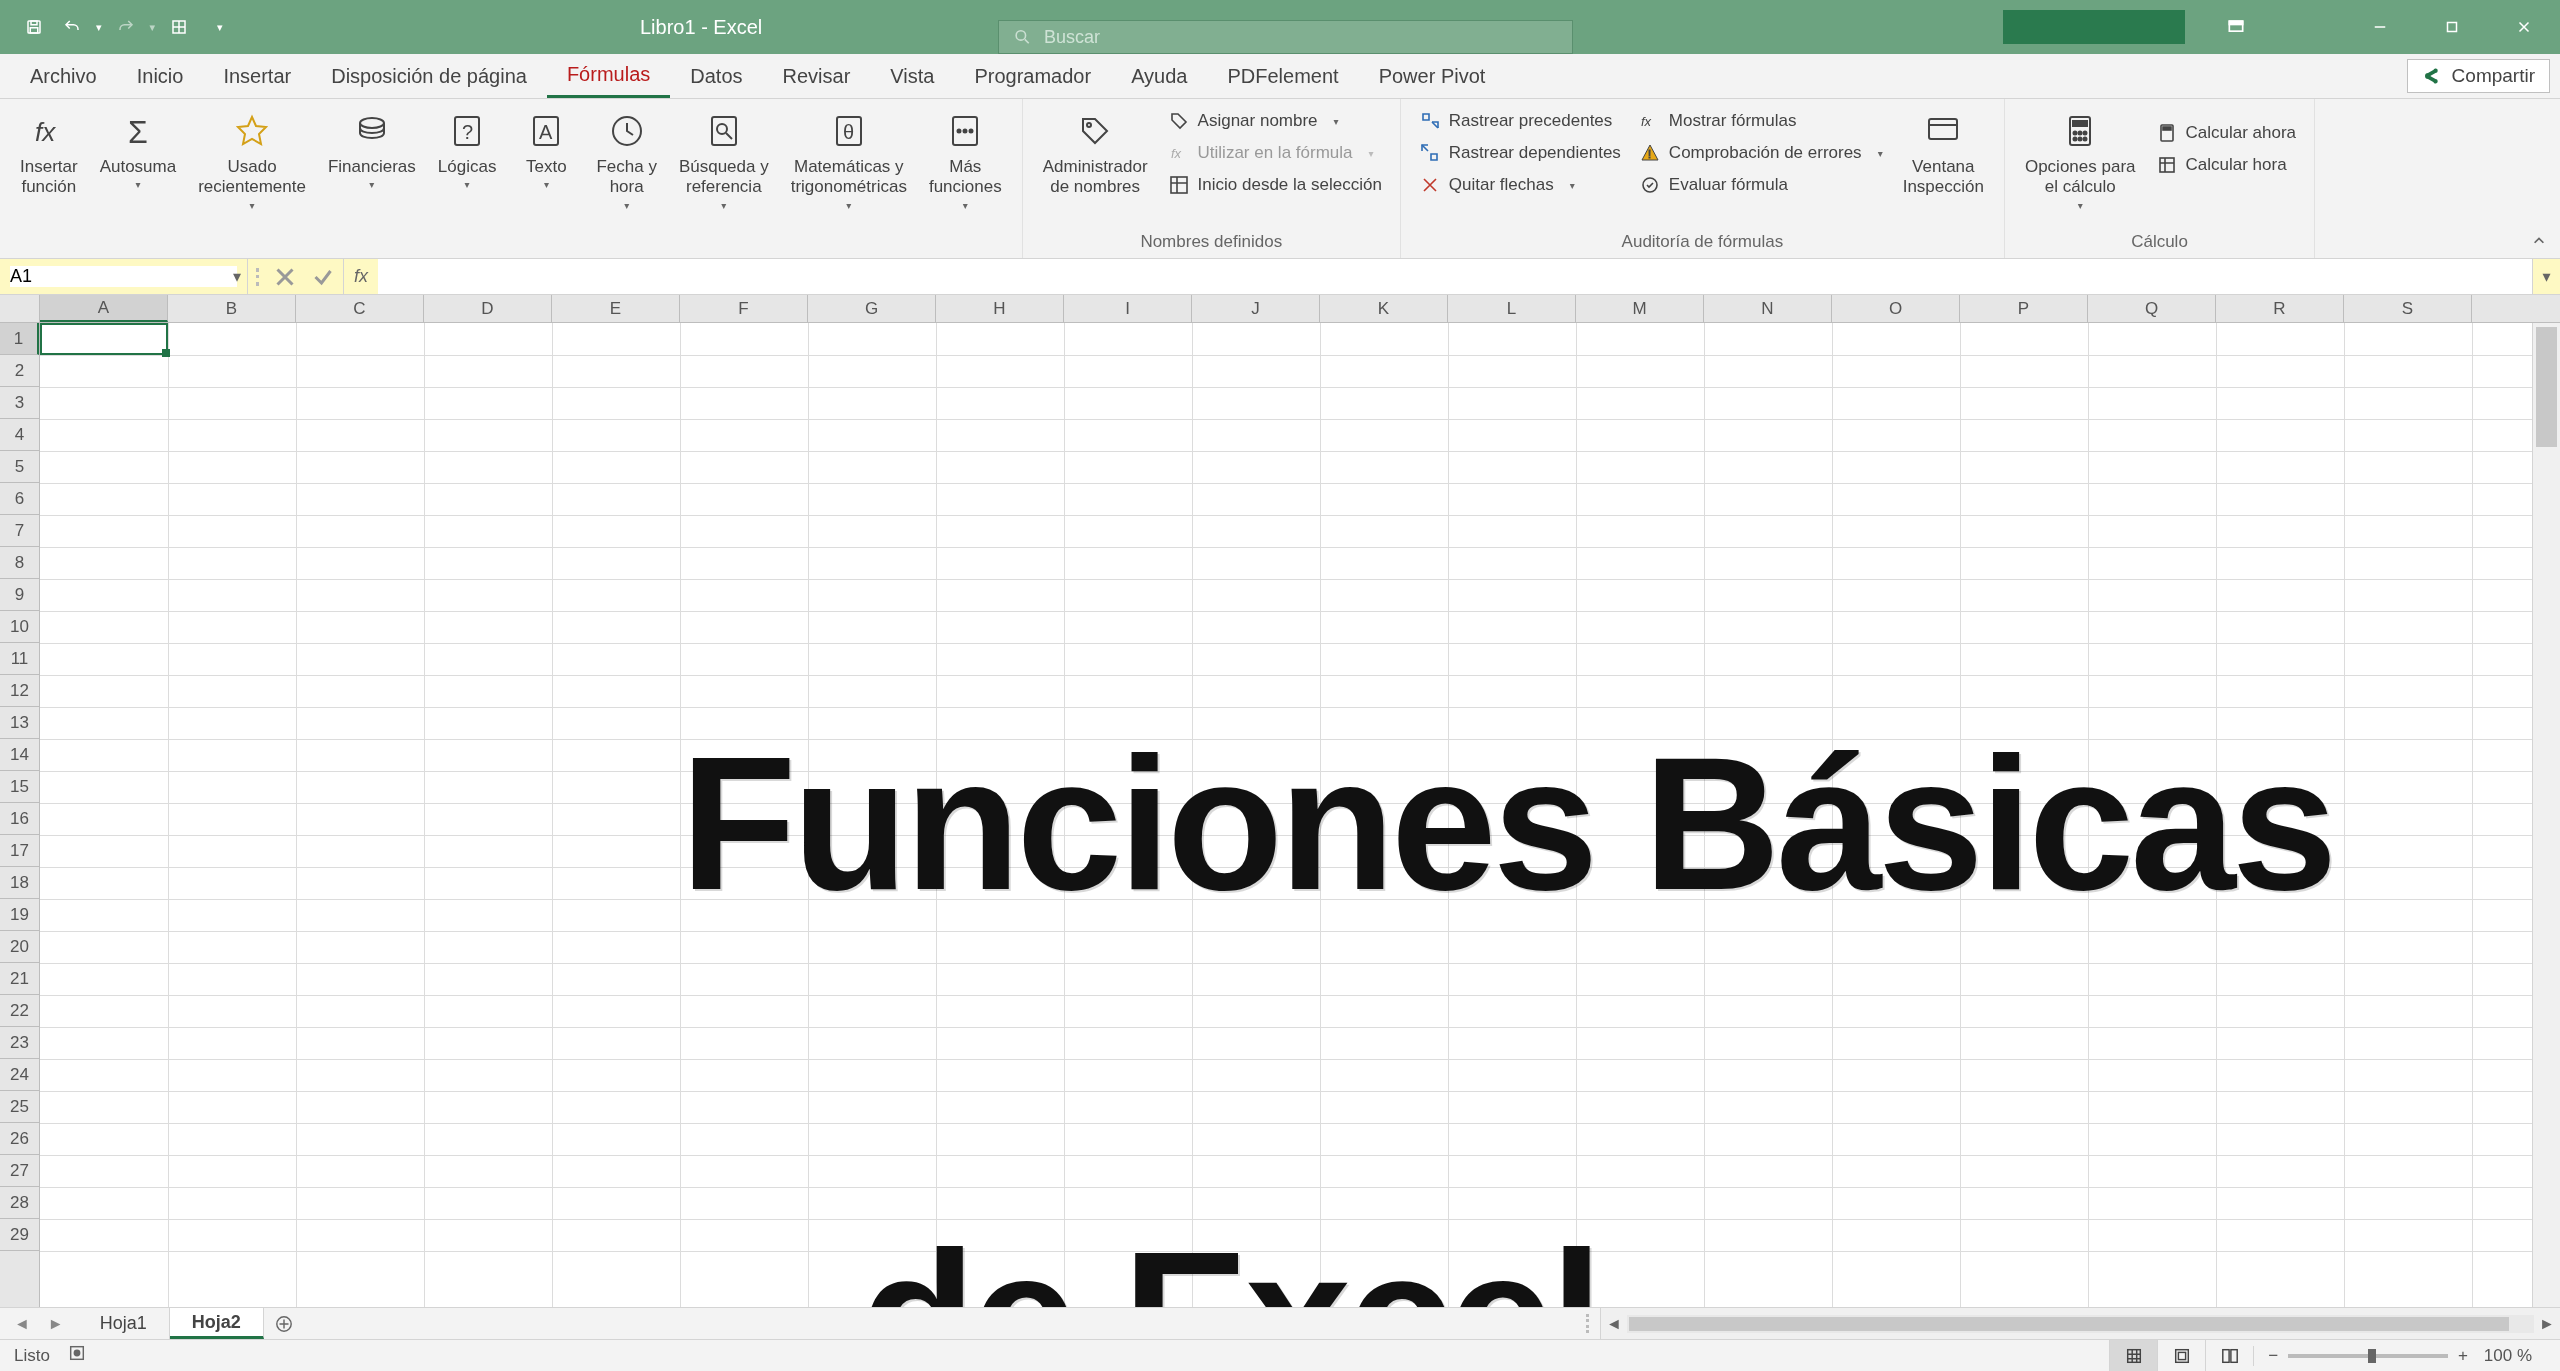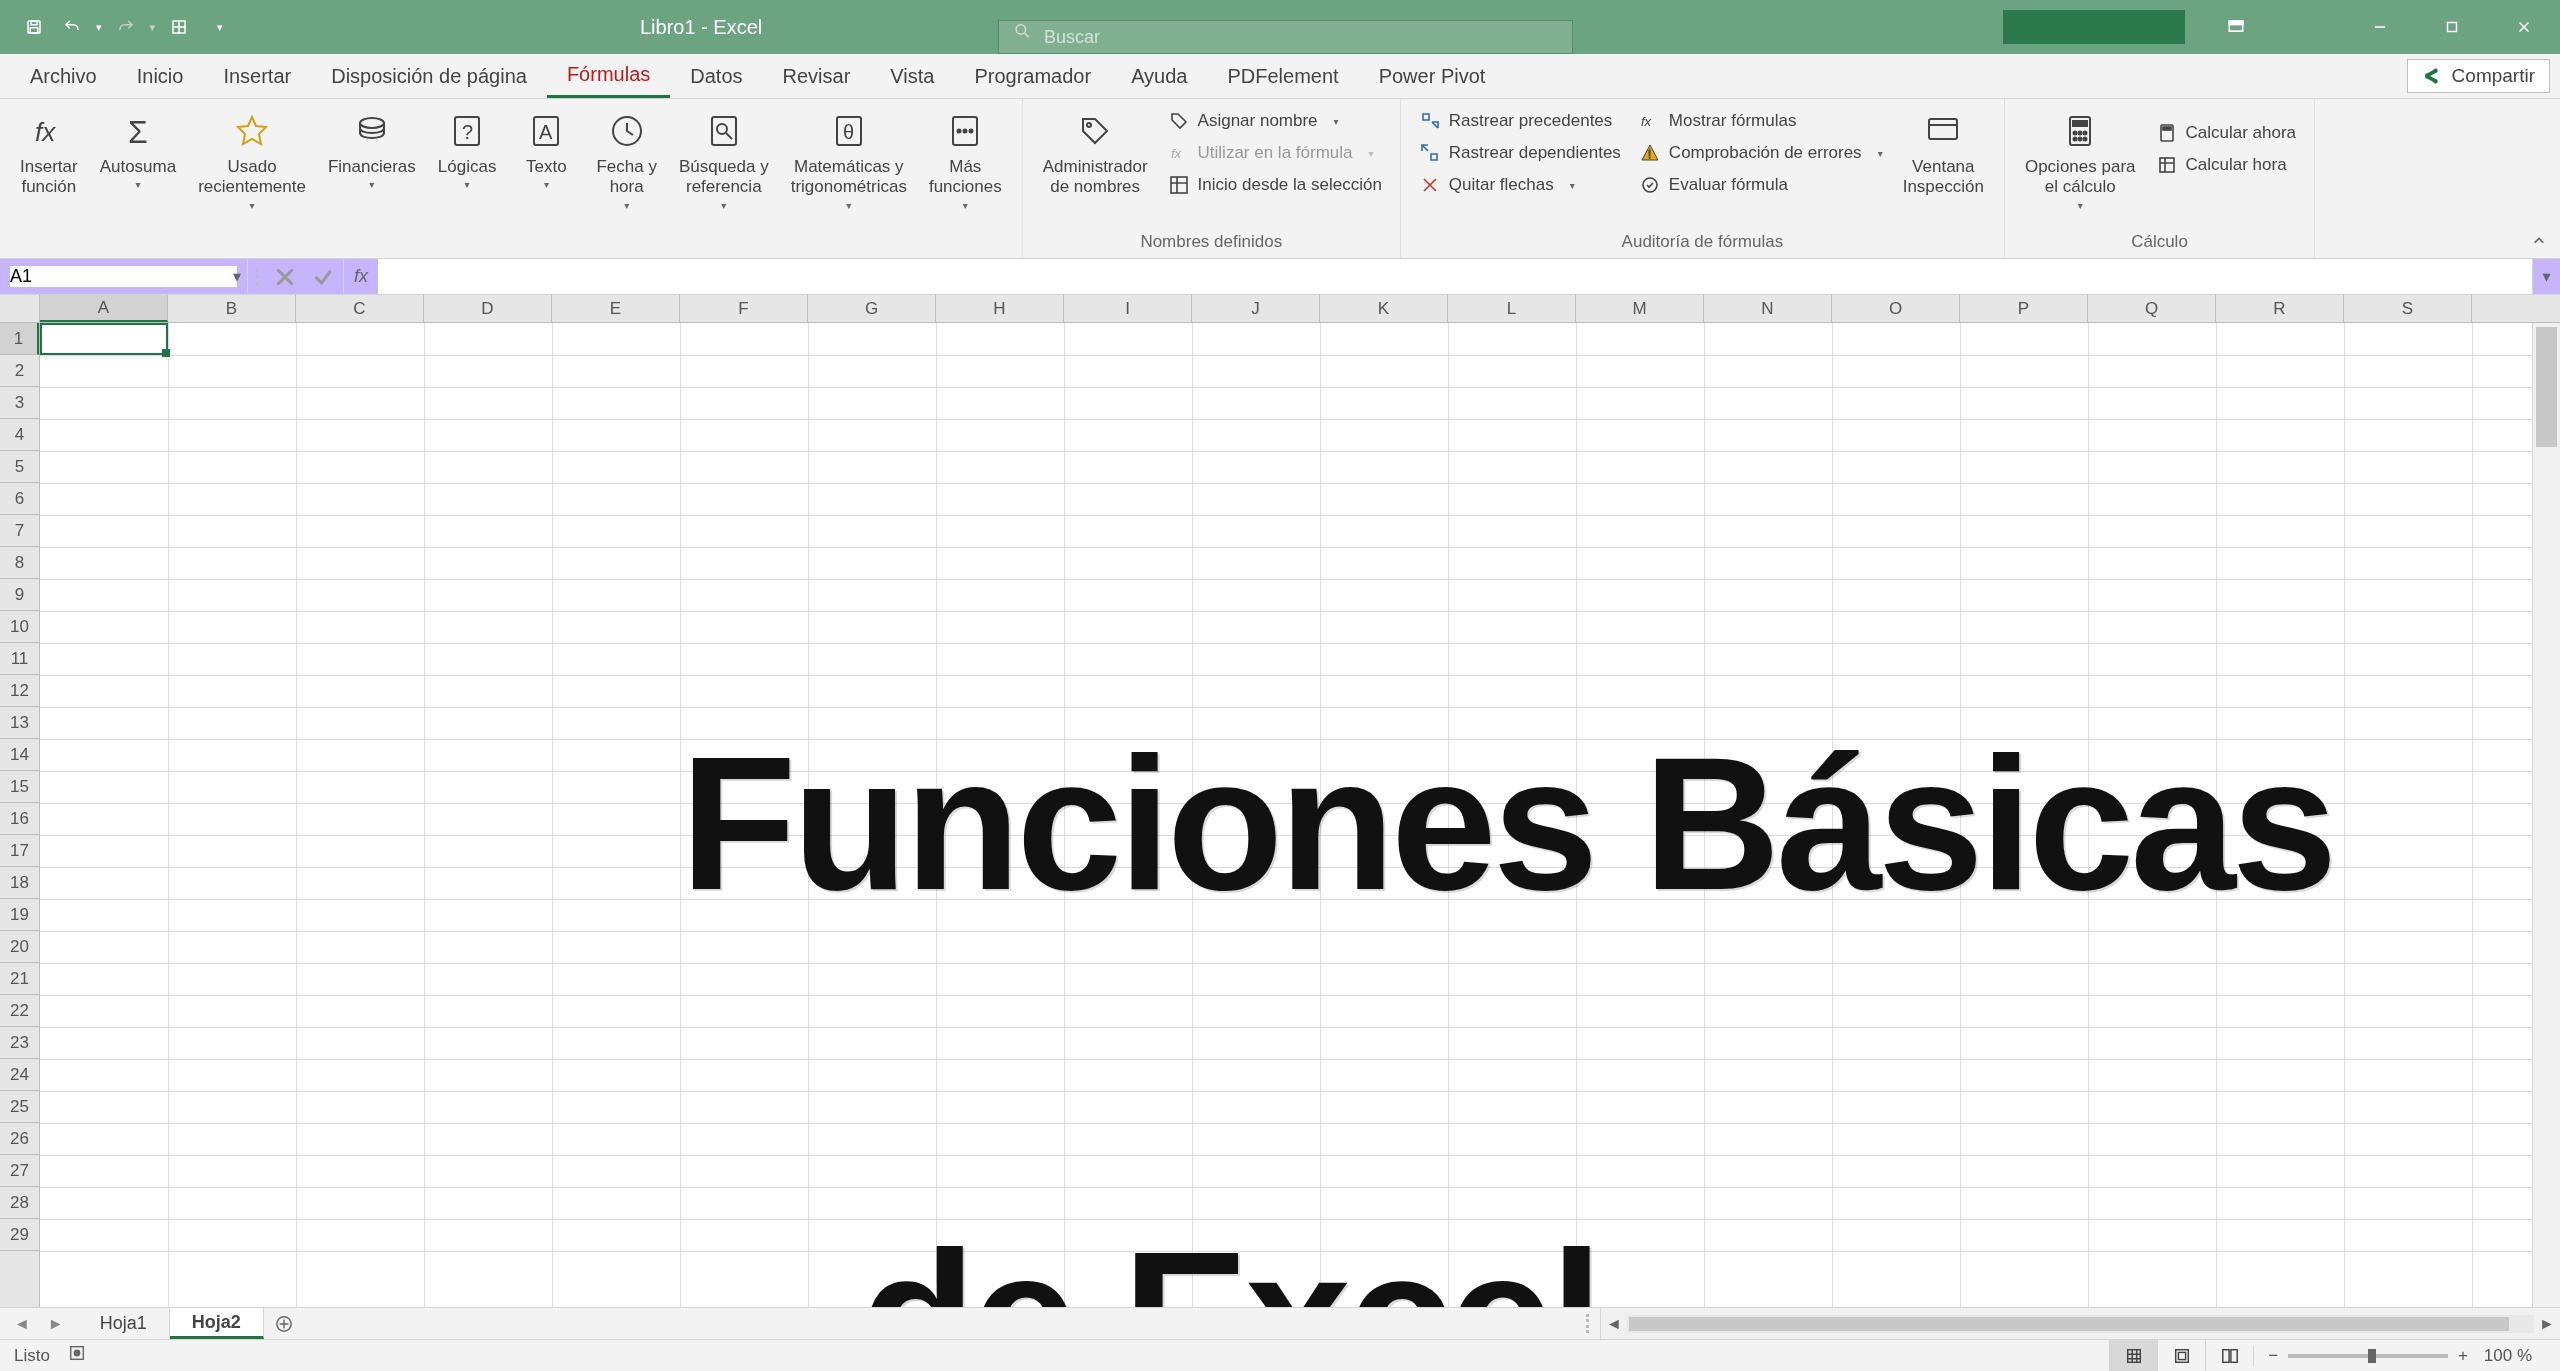--- a/index.html
+++ b/index.html
@@ -6,21 +6,21 @@
 body{width:2560px;height:1371px;overflow:hidden;background:#fff;position:relative;}
 
 
 .title-bar{height:54px;background:#6ca380;display:flex;align-items:center;color:#fff;position:relative;}
 .qat{display:flex;align-items:center;gap:10px;padding-left:20px;}
 .qat-btn{width:28px;height:28px;display:flex;align-items:center;justify-content:center;color:#fff;cursor:pointer;}
 .qat-btn svg{width:18px;height:18px;}
 .qat-btn.disabled{opacity:.55;}
 .qat-sep{color:#fff;font-size:11px;}
 .title-text{position:absolute;left:50%;transform:translateX(-50%);left:640px;transform:none;font-size:20px;color:#fff;}
-.search-box{position:absolute;left:998px;width:575px;height:34px;background:#81af91;border:1px solid #5a8f6e;display:flex;padding:0 14px;color:#d8e8de;margin-top:20px;}
+.search-box{position:absolute;left:998px;width:575px;height:34px;background:#81af91;border:1px solid #5a8f6e;display:flex;align-items:center;padding:0 14px;color:#d8e8de;margin-top:20px;}
 .search-box svg{width:20px;height:20px;margin-right:12px;opacity:.85;}
 .search-box input{background:transparent;border:none;outline:none;color:#fff;font-size:18px;width:100%;}
 .search-box input::placeholder{color:#cfe3d6;}
 .acct-box{position:absolute;right:375px;width:182px;height:34px;background:#2a7a4e;}
 .win-controls{position:absolute;right:0;display:flex;height:100%;align-items:center;}
 .win-btn{width:72px;height:100%;display:flex;align-items:center;justify-content:center;color:#fff;cursor:pointer;}
 .win-btn svg{width:18px;height:18px;}
 .ribbon-display{position:absolute;right:288px;width:72px;display:flex;align-items:center;justify-content:center;height:100%;color:#fff;}
 
 
@@ -41,21 +41,21 @@
 .big-btn .lbl{font-size:17px;color:#444;text-align:center;line-height:1.2;}
 .big-btn .caret{font-size:10px;color:#666;margin-top:2px;}
 .small-btn{display:flex;align-items:center;gap:8px;padding:3px 6px;cursor:pointer;font-size:17px;color:#444;white-space:nowrap;}
 .small-btn.disabled{color:#999;}
 .small-btn .ico{width:22px;height:22px;display:flex;align-items:center;justify-content:center;}
 .small-btn .ico svg{width:20px;height:20px;}
 .vert-stack{display:flex;flex-direction:column;gap:4px;padding-top:2px;}
 .collapse-btn{position:absolute;right:10px;bottom:6px;width:22px;height:22px;cursor:pointer;display:flex;align-items:center;justify-content:center;color:#666;}
 
 
-.formula-row{height:36px;border-bottom:1px solid #d4d4d4;display:flex;align-items:stretch;background:#c4b5fd;}
+.formula-row{height:36px;border-bottom:1px solid #d4d4d4;display:flex;align-items:stretch;background:#fef9c3;}
 .name-box{width:248px;border-right:1px solid #d4d4d4;display:flex;align-items:center;padding:0 10px;position:relative;}
 .name-box input{border:none;outline:none;font-size:18px;width:100%;}
 .name-box .dd{position:absolute;right:6px;color:#666;cursor:pointer;}
 .fb-btns{display:flex;align-items:center;border-right:1px solid #d4d4d4;padding:0 8px;gap:14px;}
 .fb-btn{width:24px;height:24px;display:flex;align-items:center;justify-content:center;color:#999;cursor:pointer;}
 .fx-label{font-style:italic;font-size:18px;color:#666;padding:0 10px;display:flex;align-items:center;}
 .formula-input{flex:1;border:none;outline:none;font-size:18px;padding:0 8px;}
 .fb-expand{width:28px;display:flex;align-items:center;justify-content:center;color:#666;cursor:pointer;border-left:1px solid #d4d4d4;}
 
 

